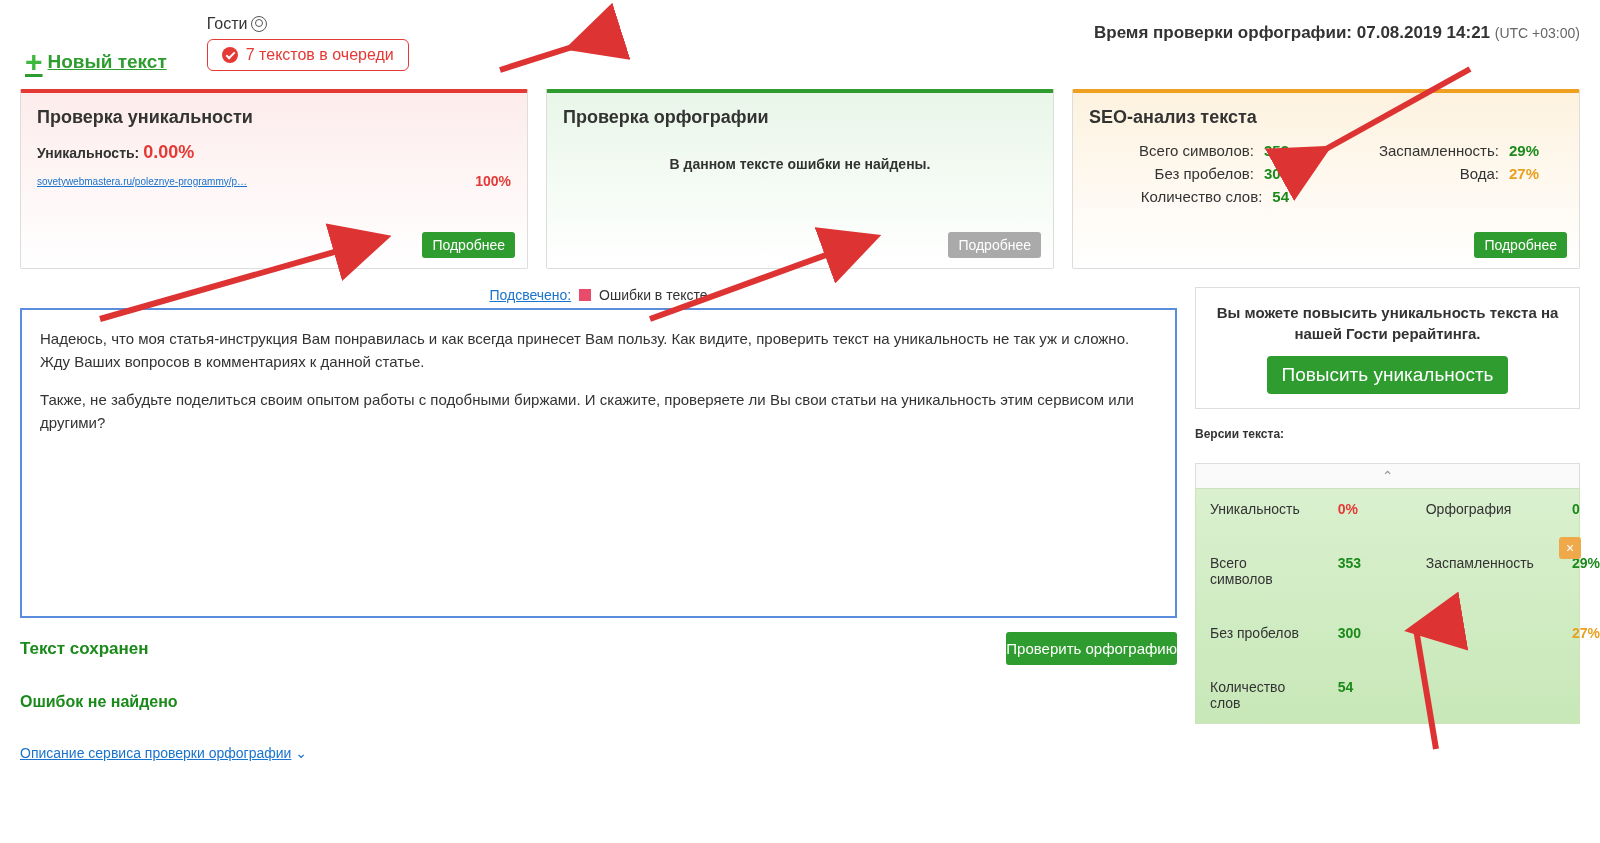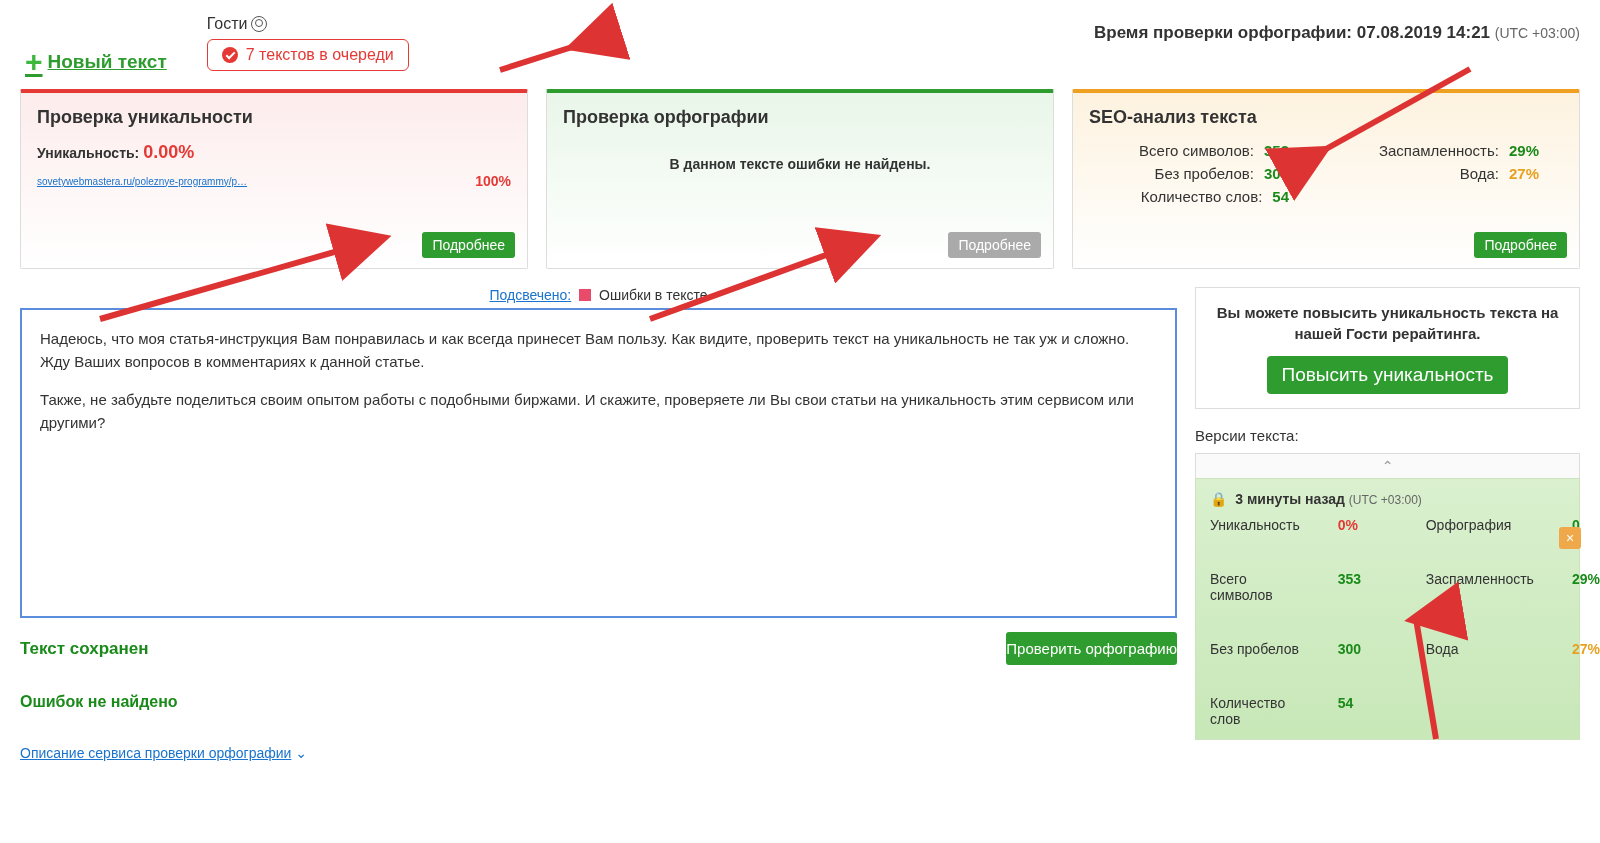--- a/index.html
+++ b/index.html
@@ -56,21 +56,21 @@
 .saved-label { color:#1a8a1a; font-weight:bold; font-size:17px; }
 .btn-check-spell { background:#2e9c2e; color:#fff; border:none; padding:8px 0; font-size:15px; border-radius:3px; cursor:pointer;}
 .no-errors { color:#1a8a1a; font-weight:bold; margin-top:28px; font-size:16px;}
 .desc-link { margin-top:34px; }
 .chev-down { color:#1a73cc; }
 
 
 .promo { border:1px solid #ddd; padding:14px; text-align:center; }
 .promo-text { font-weight:bold; font-size:15px; line-height:1.4; margin-bottom:12px; }
 .btn-promo { background:#2e9c2e; color:#fff; border:none; padding:8px 14px; border-radius:4px; font-size:19px; cursor:pointer;}
-.versions-title { font-weight:normal; margin-top:18px; margin-bottom:9px; font-size:15px;}
+.versions-title { font-weight:bold; margin-top:18px; margin-bottom:22px; font-size:12px;}
 .version-up { text-align:center; color:#999; border:1px solid #ddd; border-bottom:none; padding:4px; background:#fafafa;}
 .version-card { background:linear-gradient(#daf0cf,#c8e8b8); border:1px solid #cce3bd; padding:12px 14px; position:relative; font-size:14px;}
 .version-time { font-weight:bold; margin-bottom:10px;}
 .version-time .tz { font-weight:normal; font-size:12px; color:#666;}
 .lock-icon{display:inline-block;margin-right:4px;}
 .vgrid { display:grid; grid-template-columns: 1fr 50px 1fr 50px; row-gap:6px; column-gap:8px;gap:38px;}
 .vgrid .lab { color:#333; }
 .vgrid .v-green { color:#1a8a1a; font-weight:bold;}
 .vgrid .v-red { color:#e53935; font-weight:bold;}
 .vgrid .v-orange { color:#e8a020; font-weight:bold;}
@@ -225,25 +225,20 @@
   <div class="editor-right">
     <div class="promo">
       <div class="promo-text">Вы можете повысить уникальность текста на нашей Гости рерайтинга.</div>
       <button class="btn-promo">Повысить уникальность</button>
     </div>
     <div class="versions-title">Версии текста:</div>
     <div class="version-up">
       <span>⌃</span>
     </div>
     <div class="version-card" style="position:relative;">
-      <div class="version-time">
-        <span class="lock-icon">🔒</span>
-        <span>3 минуты назад</span>
-        <span class="tz">(UTC +03:00)</span>
-      </div>
       <div class="vgrid">
         <span class="lab">Уникальность</span>
         <span class="v-red">0%</span>
         <span class="lab">Орфография</span>
         <span class="v-green">0</span>
 
         <span class="lab">Всего символов</span>
         <span class="v-green">353</span>
         <span class="lab">Заспамленность</span>
         <span class="v-green">29%</span>

